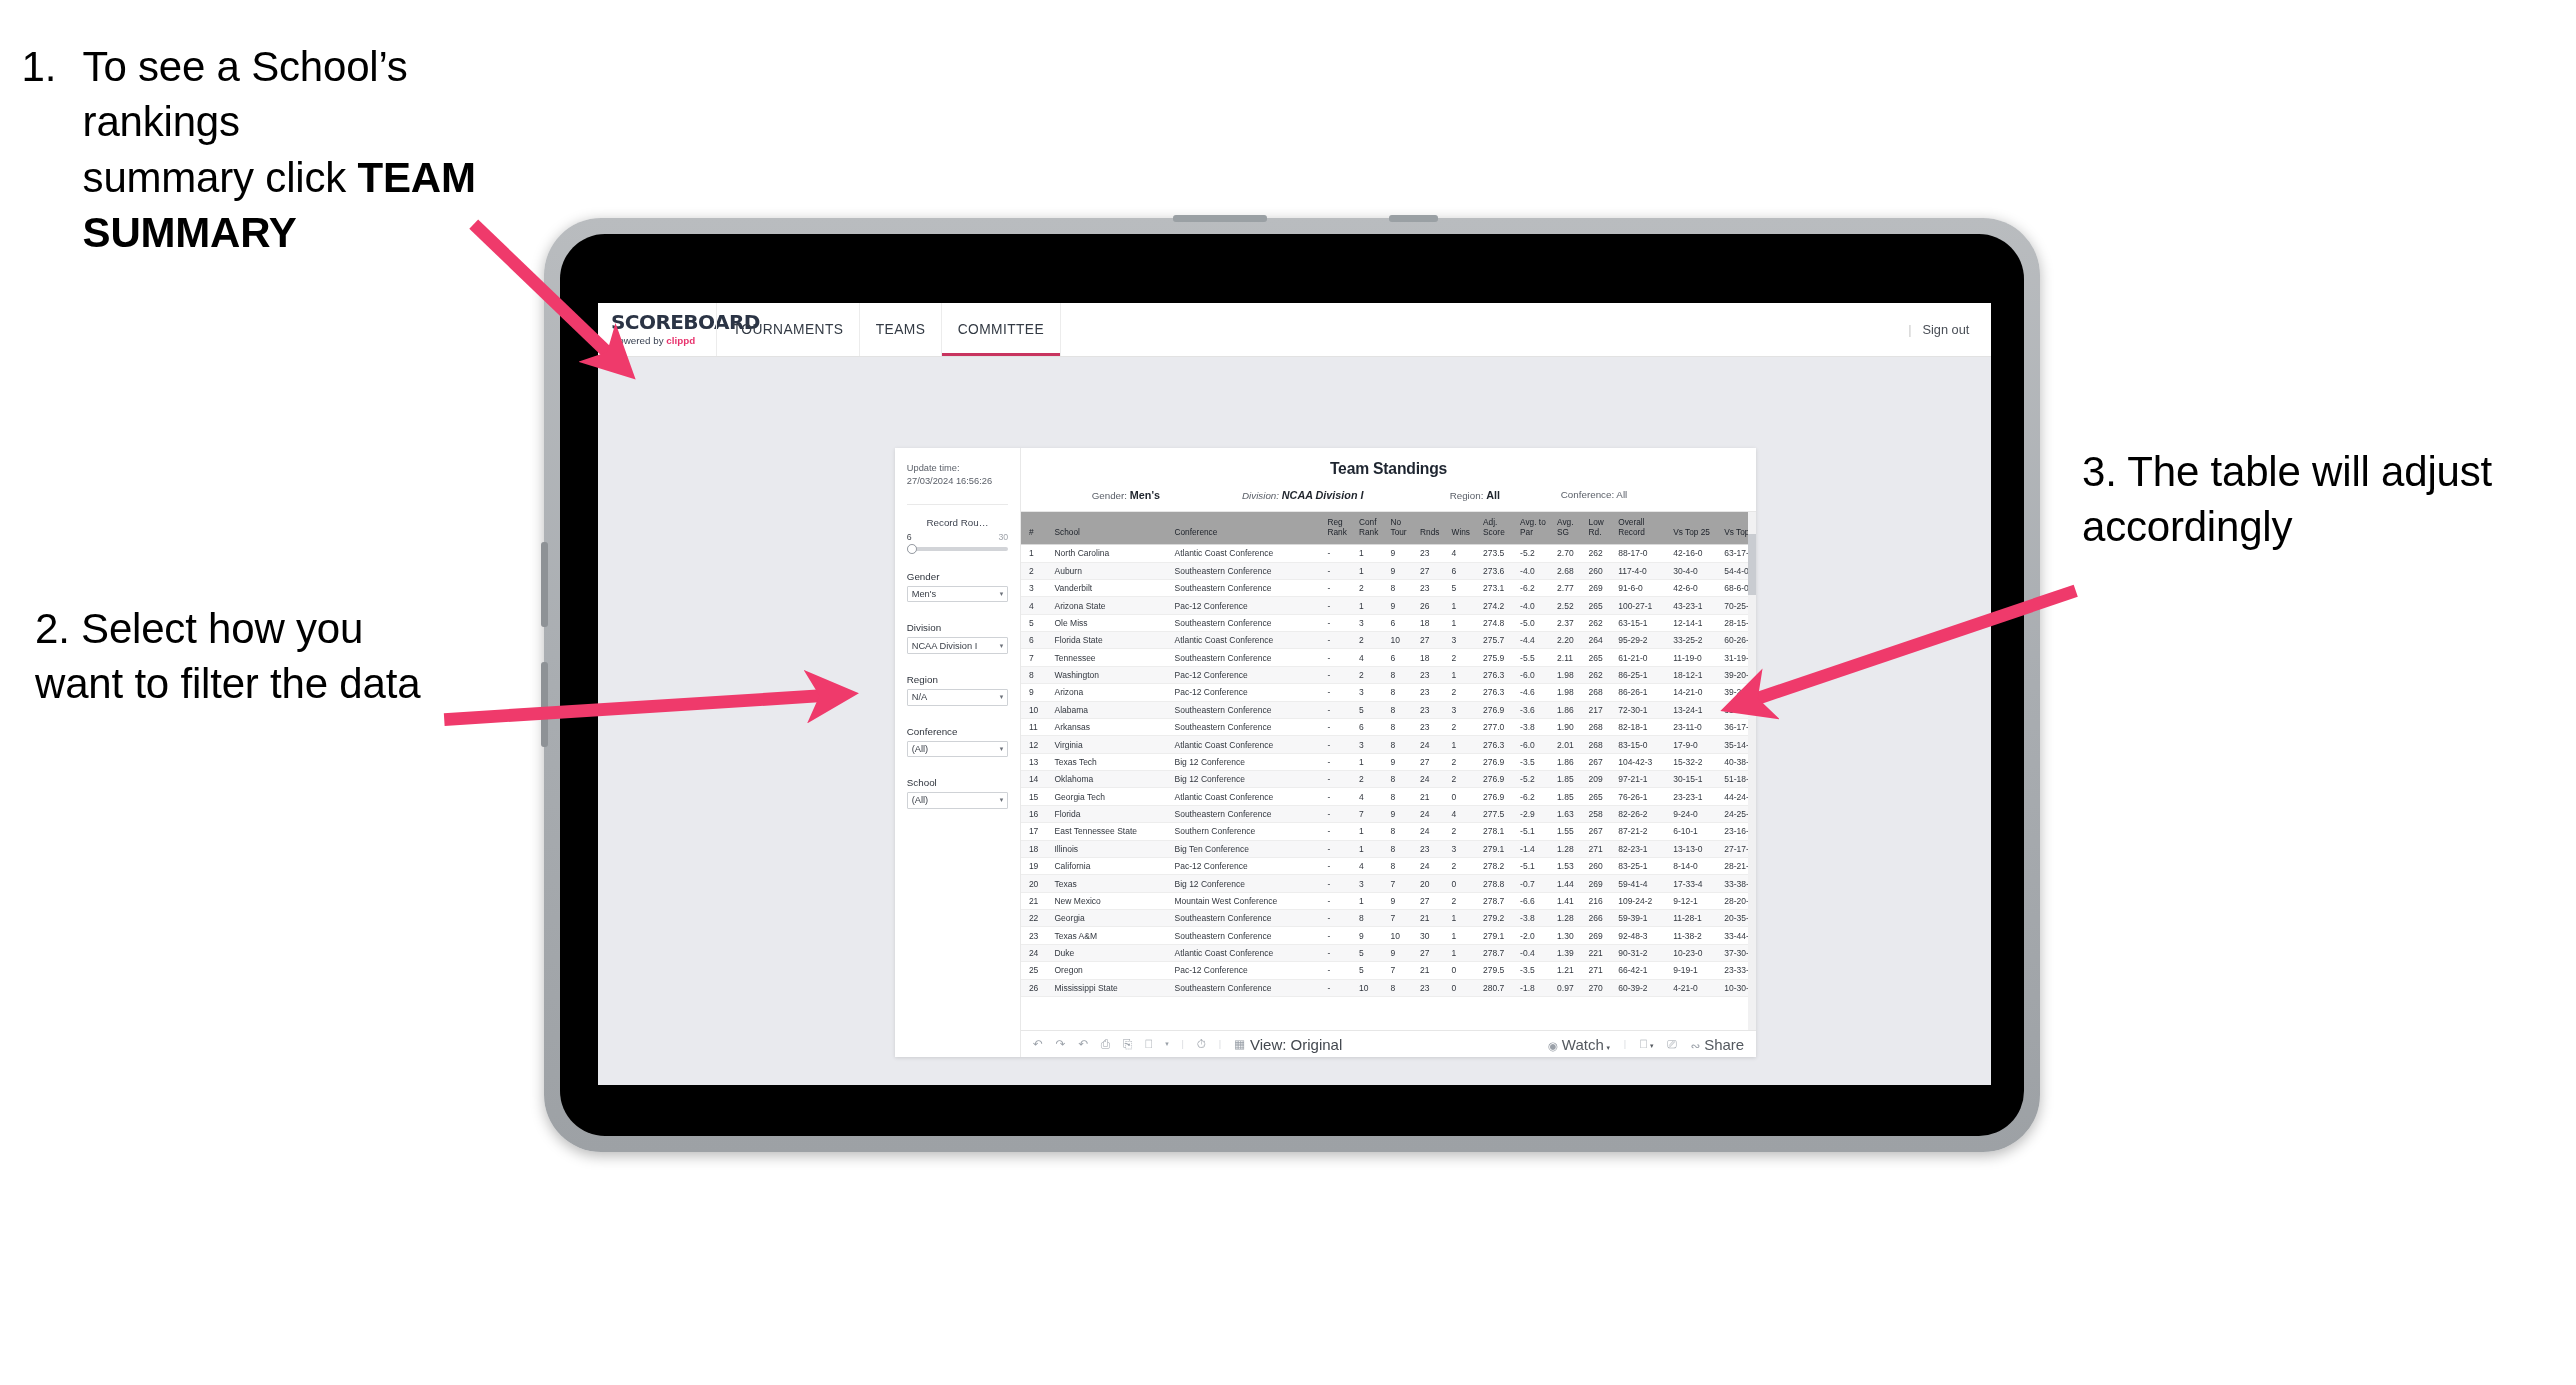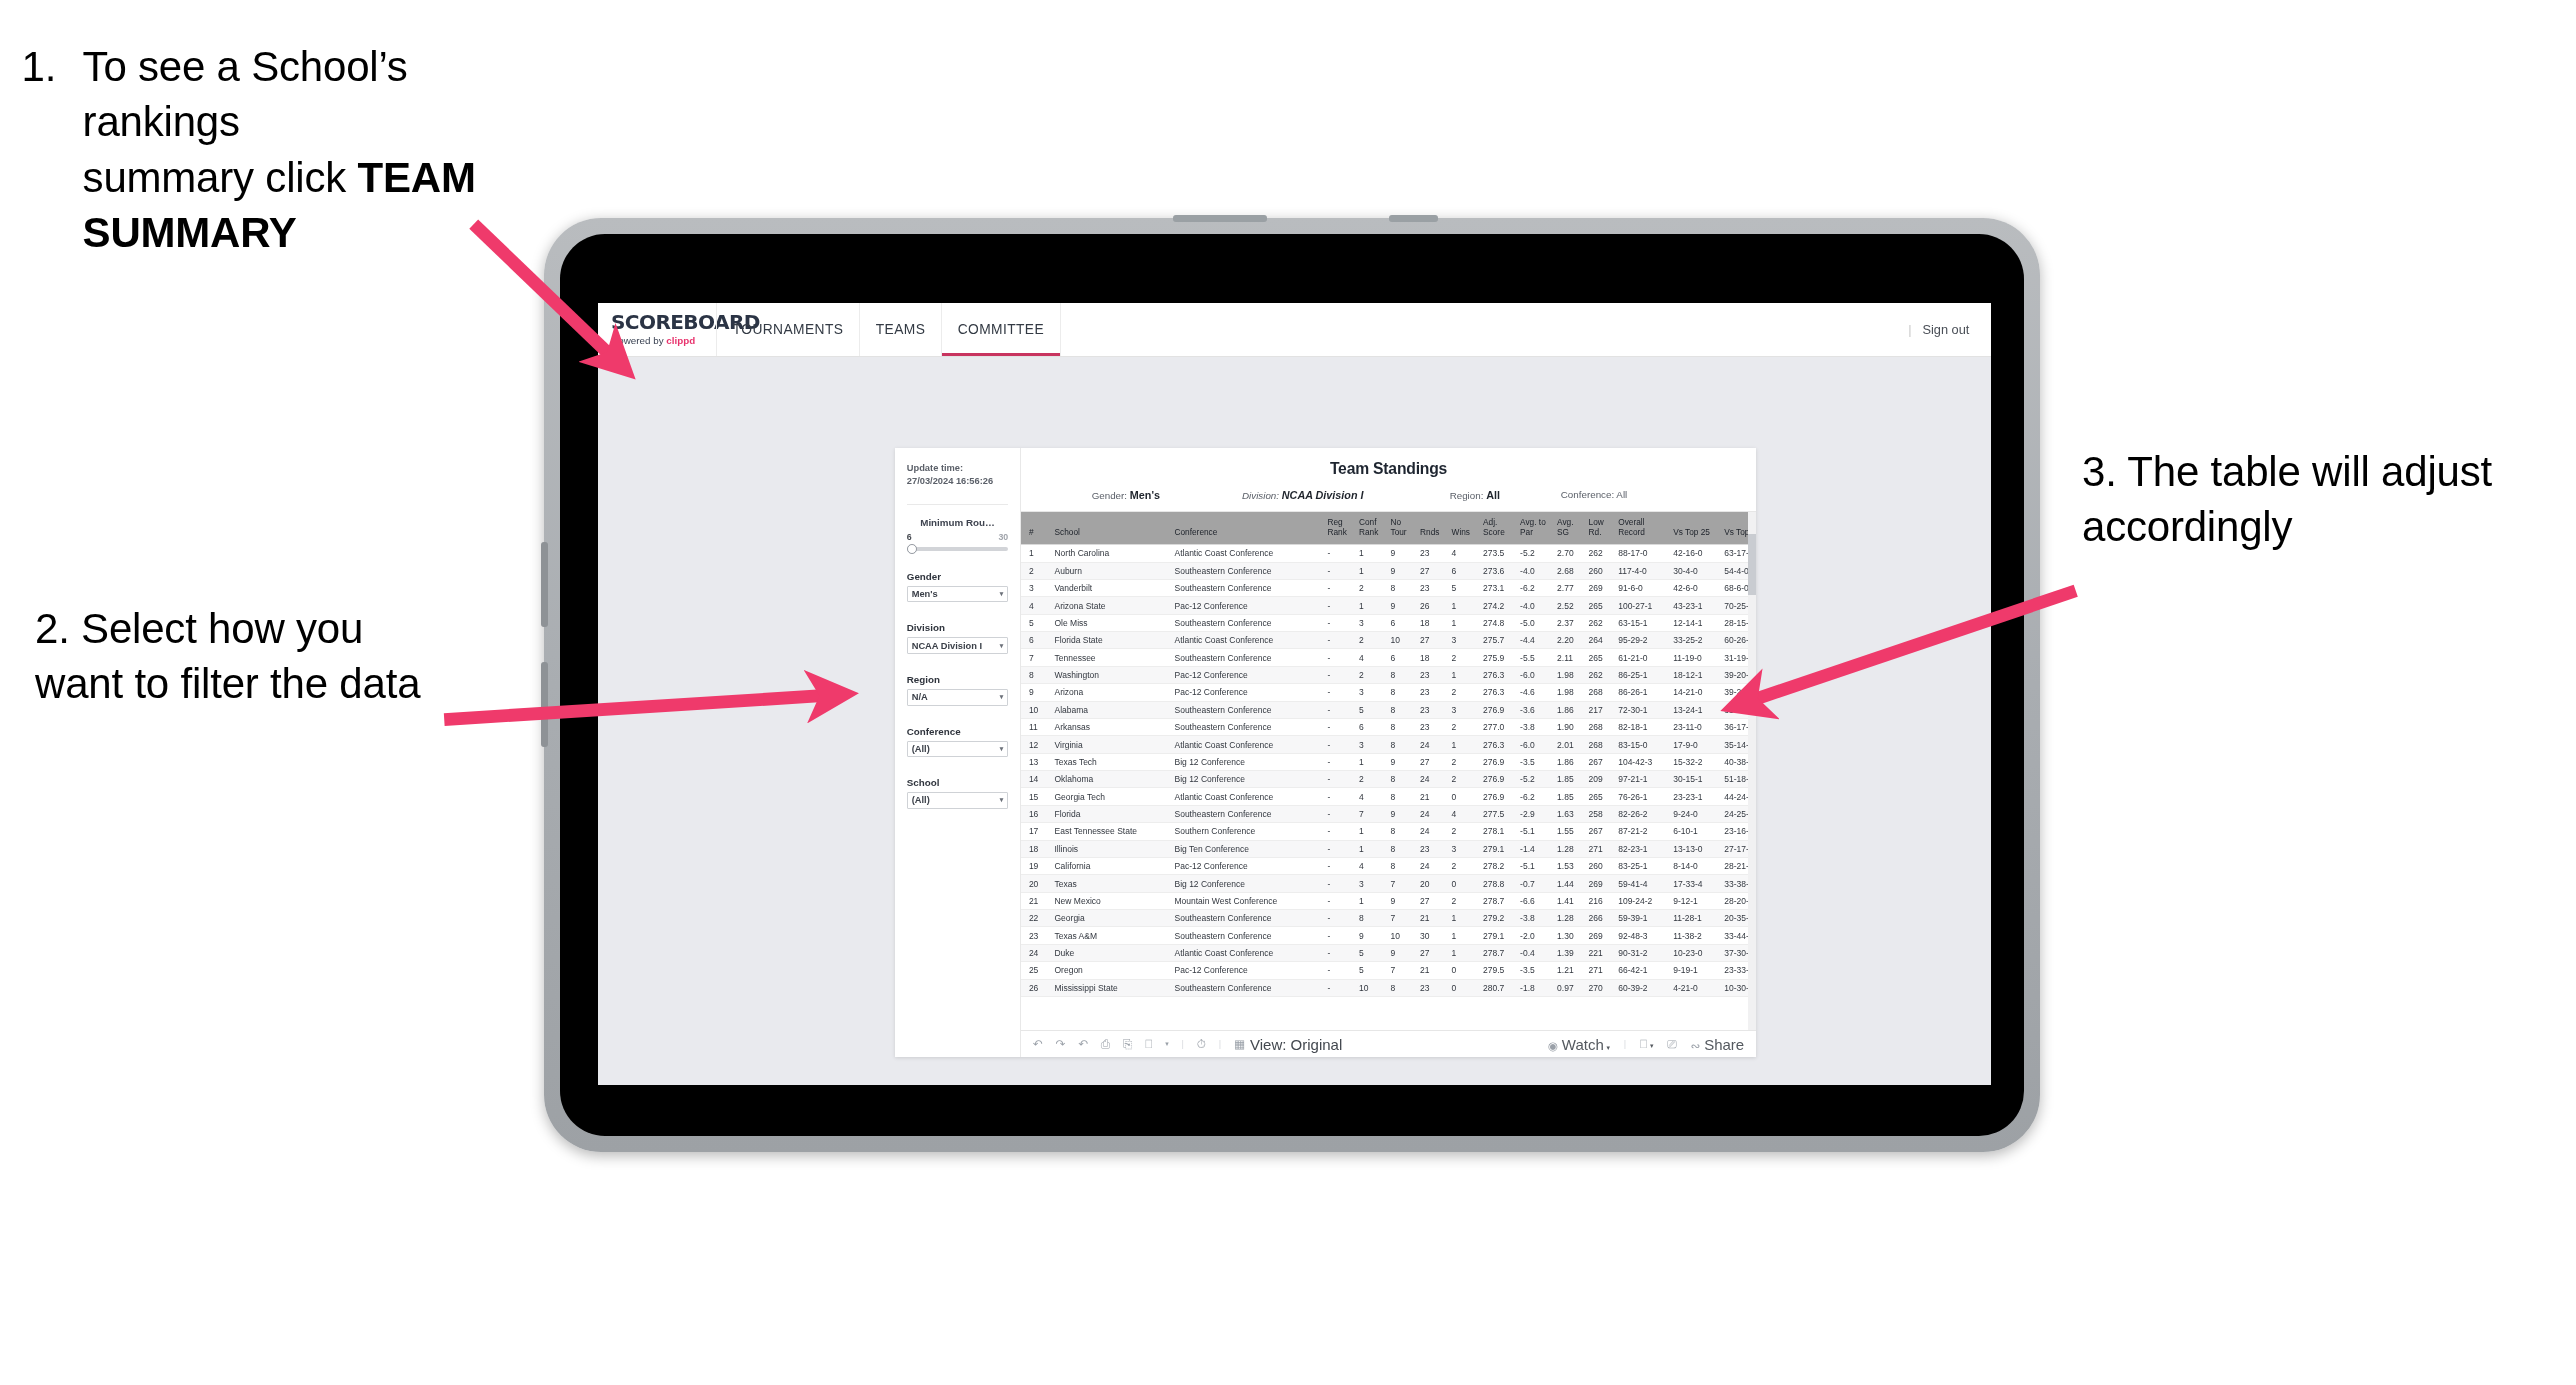--- a/index.html
+++ b/index.html
@@ -118,21 +118,21 @@
     box-shadow:0 1px 3.9px rgba(0,0,0,0.13);
     display:flex;flex-direction:column;
   }
   #dash-body{flex:1;display:flex;min-height:0;}
 
   
   #filters{
     width:126px;flex:none;
     border-right:1px solid #e8e8e8;
     padding:13.8px 11.8px 0 11.8px;box-sizing:border-box;
-    font-size:8.8px;color:#3f4450;font-weight:bold;
+    font-size:8.8px;color:#3f4450;
   }
   #update-time{font-size:9.3px;color:#5b6069;line-height:1.45;}
   .filt-sep{height:1px;background:#e9e9e9;margin:15.7px 0 11.8px 0;}
   #slider-block{margin-bottom:19.7px;}
   #slider-title{font-size:9.8px;color:#3f4450;text-align:center;margin-bottom:3.9px;}
   #slider-vals{display:flex;justify-content:space-between;font-size:8.8px;}
   #slider-vals .lo{color:#44484f;}
   #slider-vals .hi{color:#a0a4ab;}
   #slider-track{
     margin-top:4.9px;height:3.9px;border-radius:2px;background:#d2d4d8;position:relative;
@@ -257,21 +257,21 @@
     <div id="dash-body">
 
       <div id="filters">
         <div id="update-time">
           <div>Update time:</div>
           <div>27/03/2024 16:56:26</div>
         </div>
         <div class="filt-sep"></div>
 
         <div id="slider-block">
-          <div id="slider-title">Minimum Rou…</div>
+          <div id="slider-title">Record Rou…</div>
           <div id="slider-vals">
             <span class="lo">6</span>
             <span class="hi">30</span>
           </div>
           <div id="slider-track">
             <div id="slider-knob"></div>
           </div>
         </div>
 
         <div class="filt-group">

